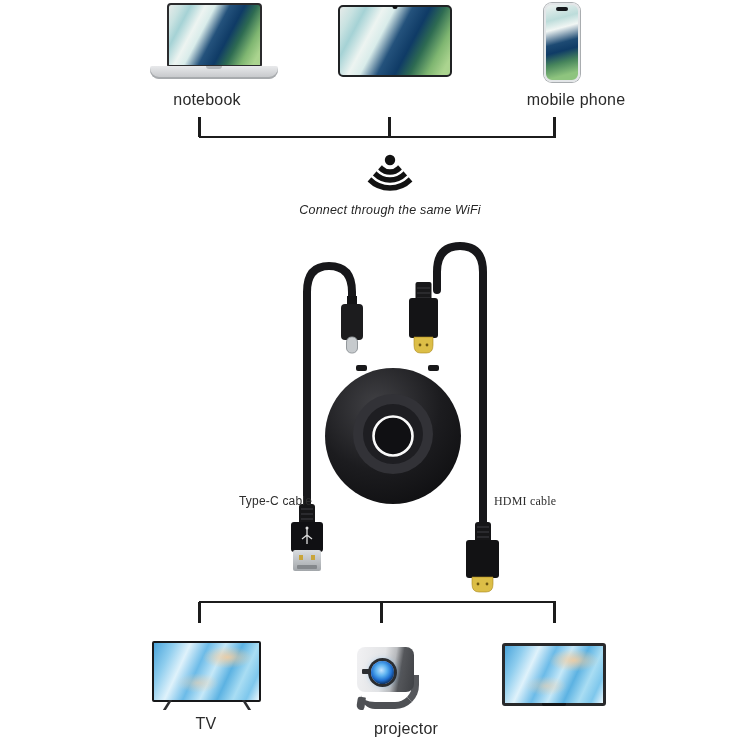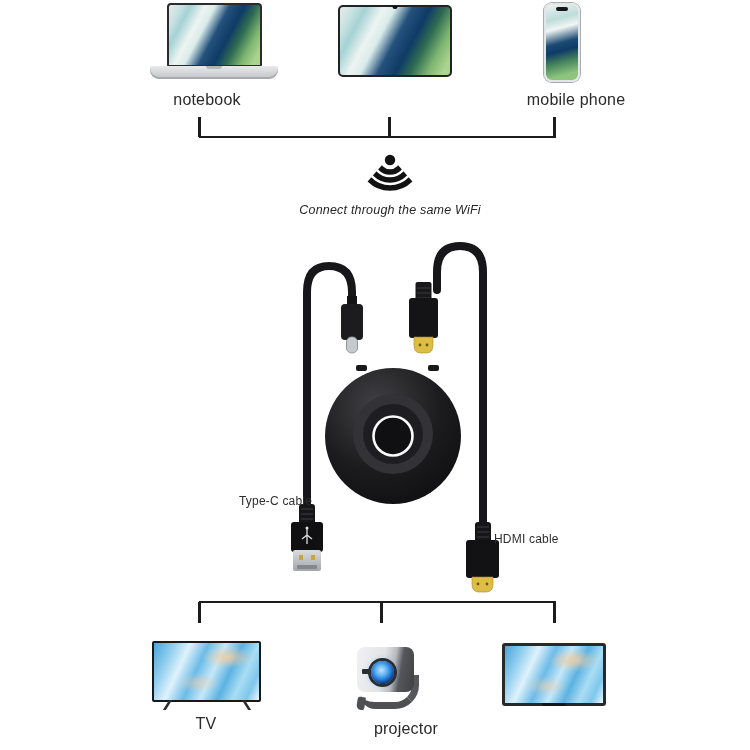--- a/index.html
+++ b/index.html
@@ -171,21 +171,21 @@
       <rect x="475" y="522" width="16" height="22" rx="3" fill="#161618"></rect>
       <path d="M477 527 h12 M477 532 h12 M477 537 h12" stroke="#323236" stroke-width="1.3"></path>
       <rect x="466" y="540" width="33" height="38" rx="3" fill="#121214"></rect>
       <path d="M472 577 h21 v7 q0 8 -7 8 h-7 q-7 0 -7 -8 z" fill="#dcbe47" stroke="#a8871c" stroke-width=".6"></path>
       <circle cx="478" cy="584" r="1.4" fill="#6b5510"></circle>
       <circle cx="487" cy="584" r="1.4" fill="#6b5510"></circle>
     </g>
   </svg>
 
   <div class="lbl-sm" style="left:227px;top:494px;margin-left:12px;">Type-C cable</div>
-  <div class="lbl-sm" style="left:494px;top:532px;">HDMI cable</div>
+  <div class="lbl-sm" style="left:494px;top:494px;font-family:Liberation Serif, serif;">HDMI cable</div>
 
   <div class="hline" style="left:199px;top:601px;width:357px;"></div>
   <div class="tick" style="left:198px;top:602px;height:21px;"></div>
   <div class="tick" style="left:380px;top:602px;height:21px;"></div>
   <div class="tick" style="left:553px;top:602px;height:21px;"></div>
 
   <div class="abs tv wp-blue">
     <div class="tv-leg l"></div>
     <div class="tv-leg r"></div>
   </div>

